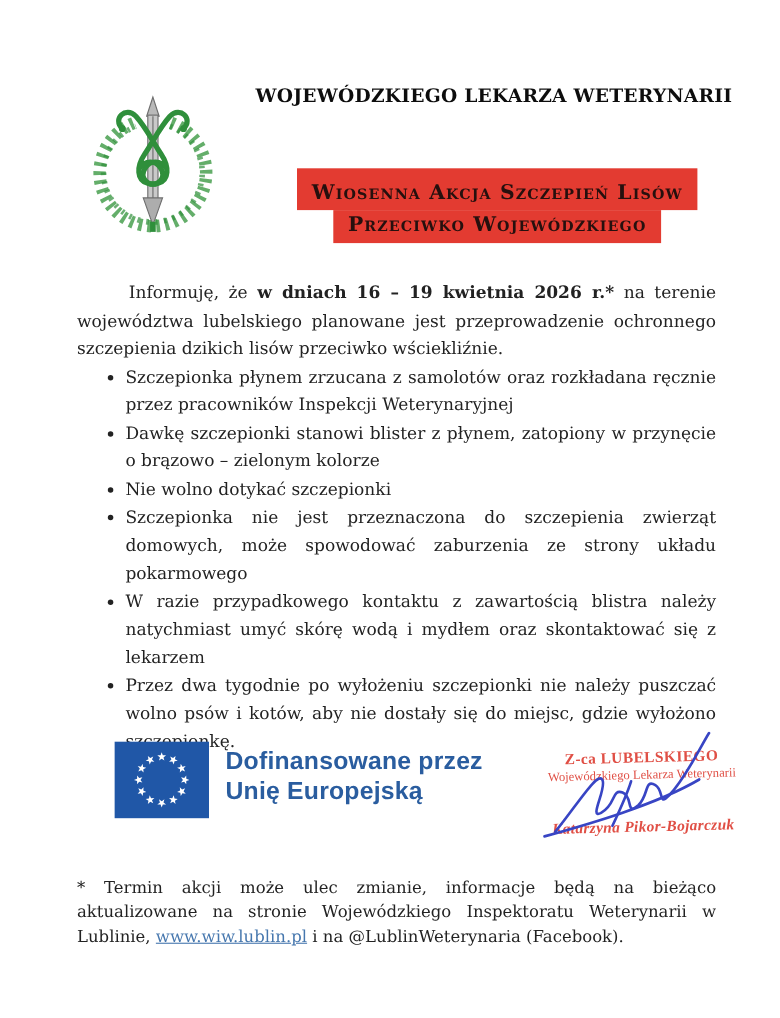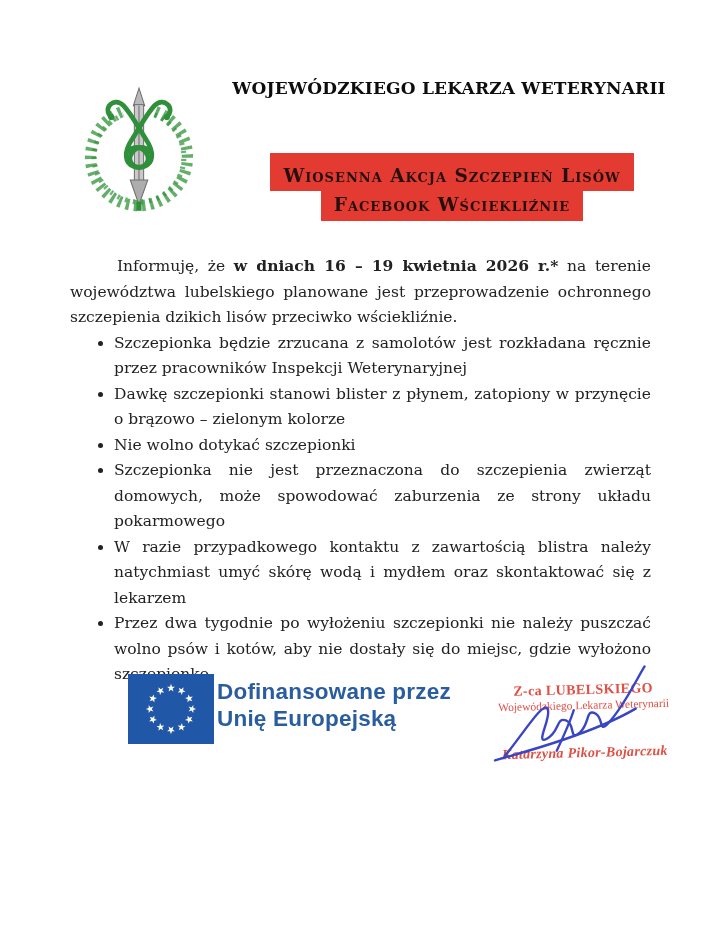--- a/index.html
+++ b/index.html
@@ -31,21 +31,21 @@
   
   .body-text {
     position:absolute; left:70px; top:253px; width:581px;
     font-size:15.5px; line-height:25.5px; color:#222222;
   }
   .intro { margin:0; text-align:justify; text-indent:47px; }
   .bullets { margin:0; padding:0 0 0 44px; list-style:disc; }
   .bullets li { text-align:justify; }
 
   
-  .eu-block { position:absolute; left:104px; top:674px; display:flex; gap:3px;margin-left:24px; }
+  .eu-block { position:absolute; left:104px; top:674px; display:flex; gap:15px; }
   .eu-flag { width:86px; height:70px; display:block; }
   .eu-text {
     font-family:"Liberation Sans", sans-serif; font-weight:bold;
     color:#2a5d9f; font-size:22.5px; line-height:1.2; padding-top:4px;
     letter-spacing:0.2px;
   }
 
   
   .stamp {
     position:absolute; left:468px; top:682px; width:232px;
@@ -93,27 +93,27 @@
       </g>
     </svg>
   </div>
 
   <div class="doc-title">
     <div>WOJEWÓDZKIEGO LEKARZA WETERYNARII</div>
   </div>
 
   <div class="banner">
     <span class="banner-line first">Wiosenna Akcja Szczepień Lisów</span>
-    <span class="banner-line">Facebook Wściekliźnie</span>
+    <span class="banner-line">Przeciwko Wojewódzkiego</span>
   </div>
 
   <div class="body-text">
     <p class="intro"><span>Informuję, że </span><b>w dniach 16 – 19 kwietnia 2026 r.*</b><span> na terenie województwa lubelskiego planowane jest przeprowadzenie ochronnego szczepienia dzikich lisów przeciwko wściekliźnie.</span></p>
     <ul class="bullets">
-      <li>Szczepionka będzie zrzucana z samolotów jest rozkładana ręcznie przez pracowników Inspekcji Weterynaryjnej</li>
+      <li>Szczepionka płynem zrzucana z samolotów oraz rozkładana ręcznie przez pracowników Inspekcji Weterynaryjnej</li>
       <li>Dawkę szczepionki stanowi blister z płynem, zatopiony w przynęcie o brązowo – zielonym kolorze</li>
       <li>Nie wolno dotykać szczepionki</li>
       <li>Szczepionka nie jest przeznaczona do szczepienia zwierząt domowych, może spowodować zaburzenia ze strony układu pokarmowego</li>
       <li>W razie przypadkowego kontaktu z zawartością blistra należy natychmiast umyć skórę wodą i mydłem oraz skontaktować się z lekarzem</li>
       <li>Przez dwa tygodnie po wyłożeniu szczepionki nie należy puszczać wolno psów i kotów, aby nie dostały się do miejsc, gdzie wyłożono szczepionkę.</li>
     </ul>
   </div>
 
   <div class="eu-block">
     <svg class="eu-flag" viewBox="0 0 86 70">
@@ -148,14 +148,15 @@
     <div class="stamp-name">Katarzyna Pikor-Bojarczuk</div>
     <svg class="signature" viewBox="0 0 196 118">
       <g fill="none" stroke="#3845c4" stroke-width="2.4" stroke-linecap="round">
         <path d="M18,96 C40,70 58,42 62,50 C66,58 48,86 60,80 C74,73 70,58 80,62 C90,66 82,84 94,74 C104,65 100,50 110,56 C118,61 112,76 122,66 C138,50 152,22 160,10"></path>
         <path d="M8,100 C48,90 110,74 150,52"></path>
         <path d="M70,92 C76,80 84,64 88,52"></path>
       </g>
     </svg>
   </div>
 
+  <p class="footnote"><span>* Termin akcji może ulec zmianie, informacje będą na bieżąco aktualizowane na stronie Wojewódzkiego Inspektoratu Weterynarii w Lublinie, </span><a href="#">www.wiw.lublin.pl</a><span> i na @LublinWeterynaria (Facebook).</span></p>
 
 </div>
 
 </body></html>

